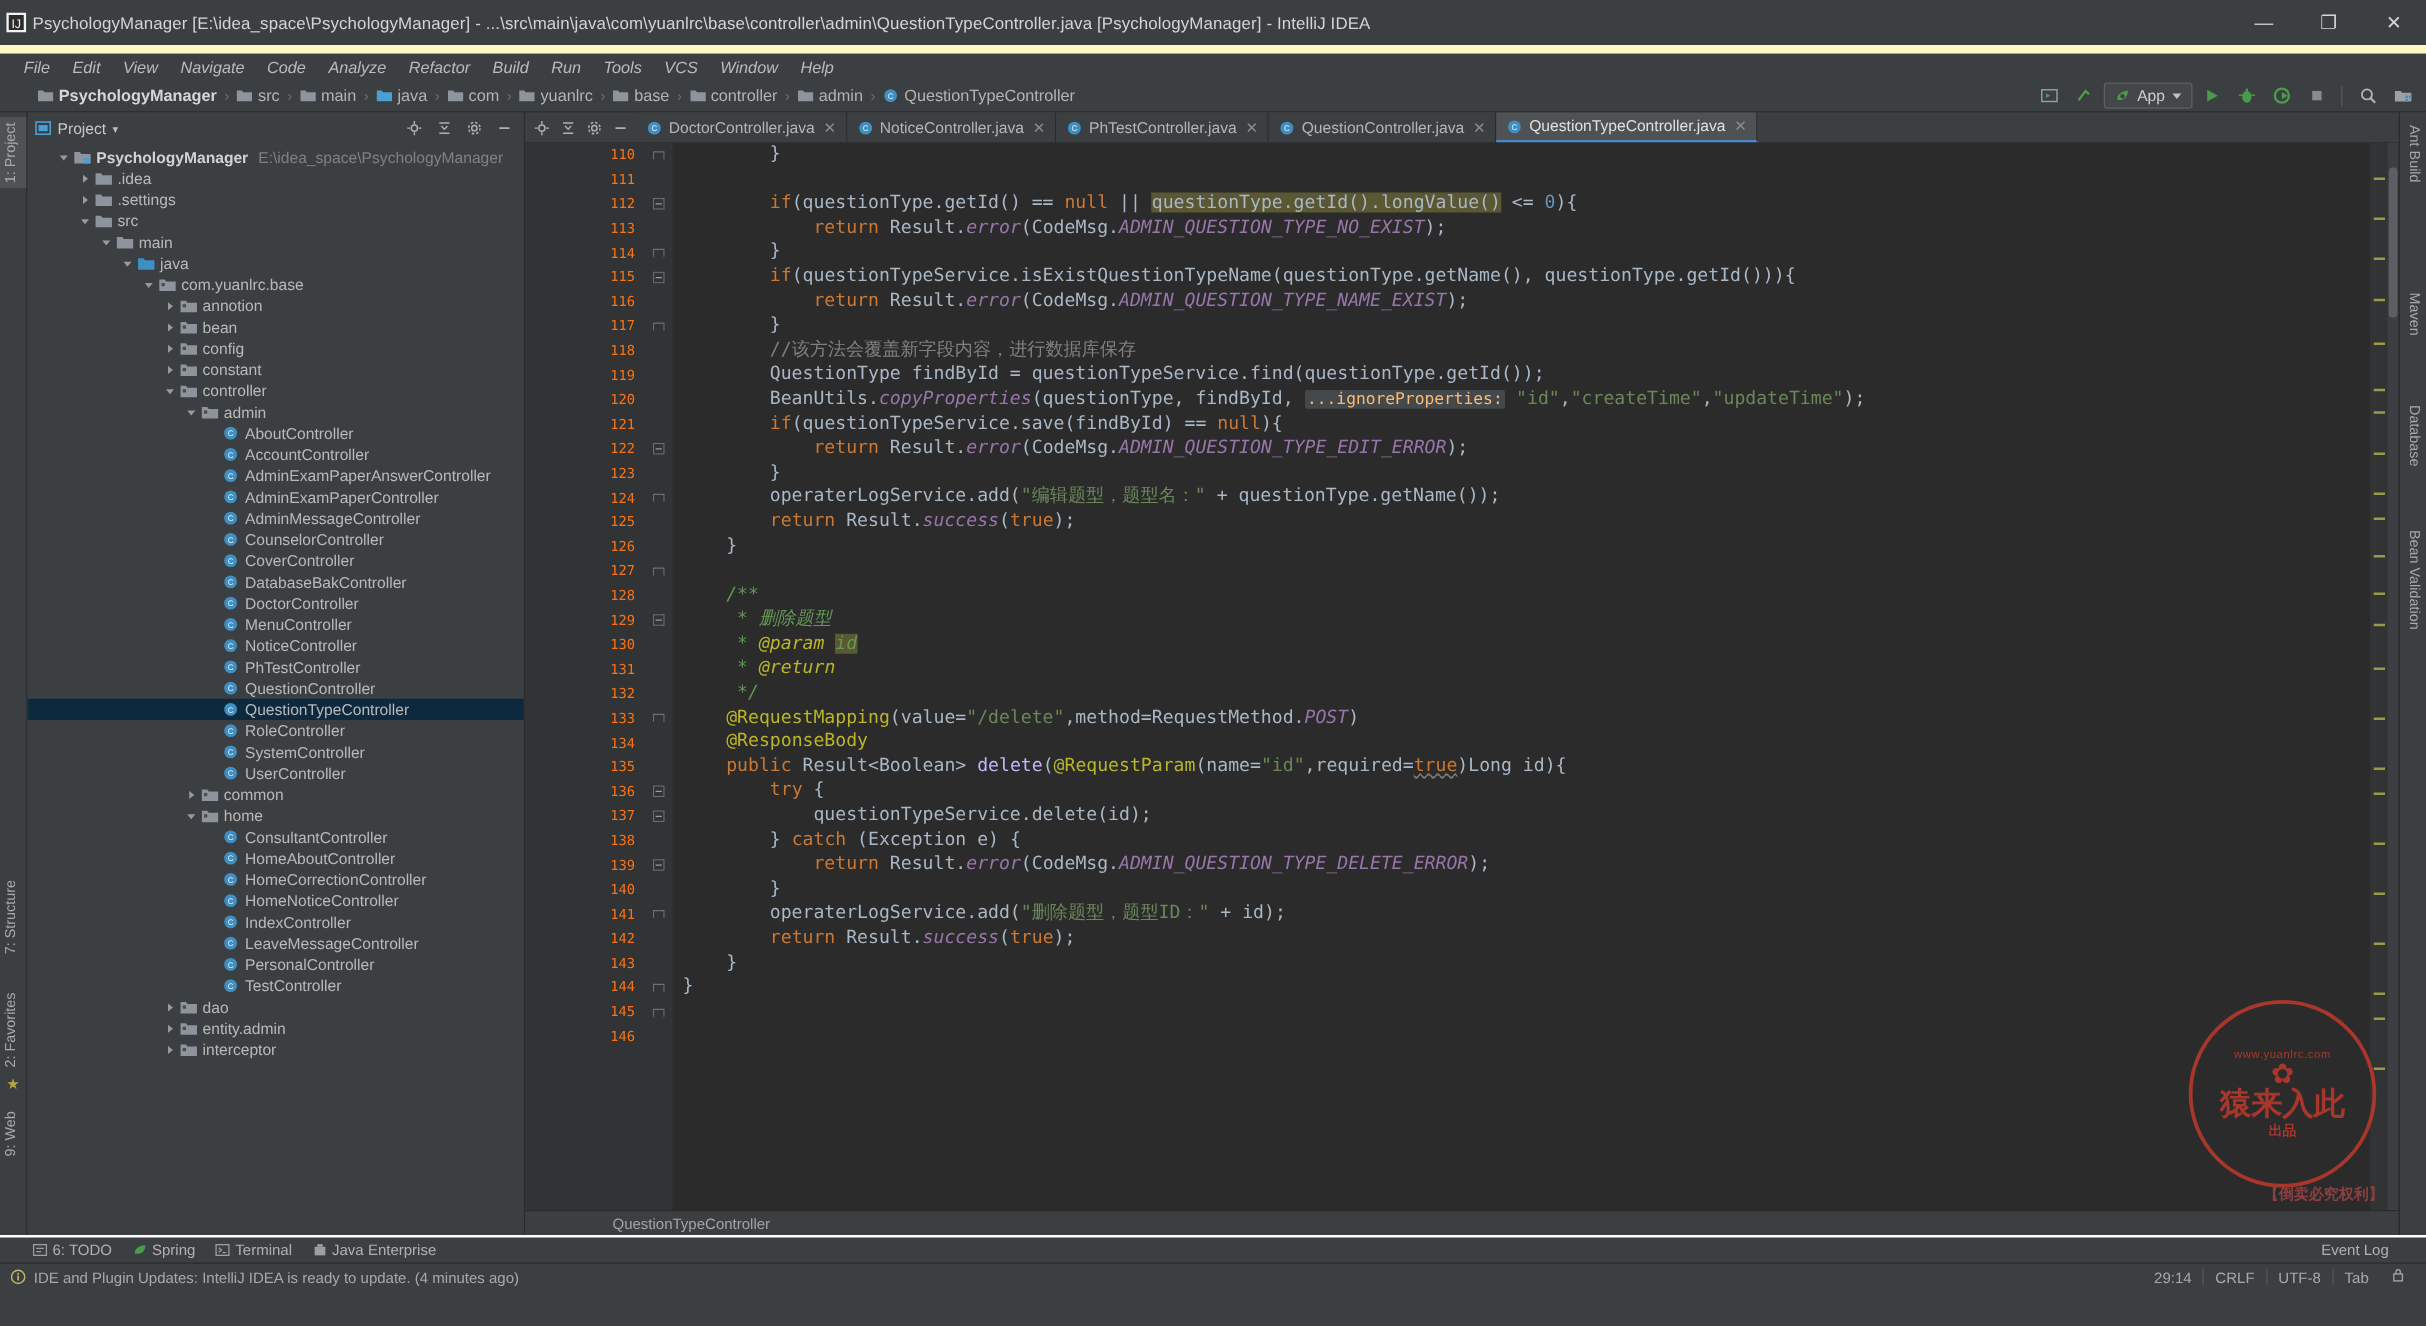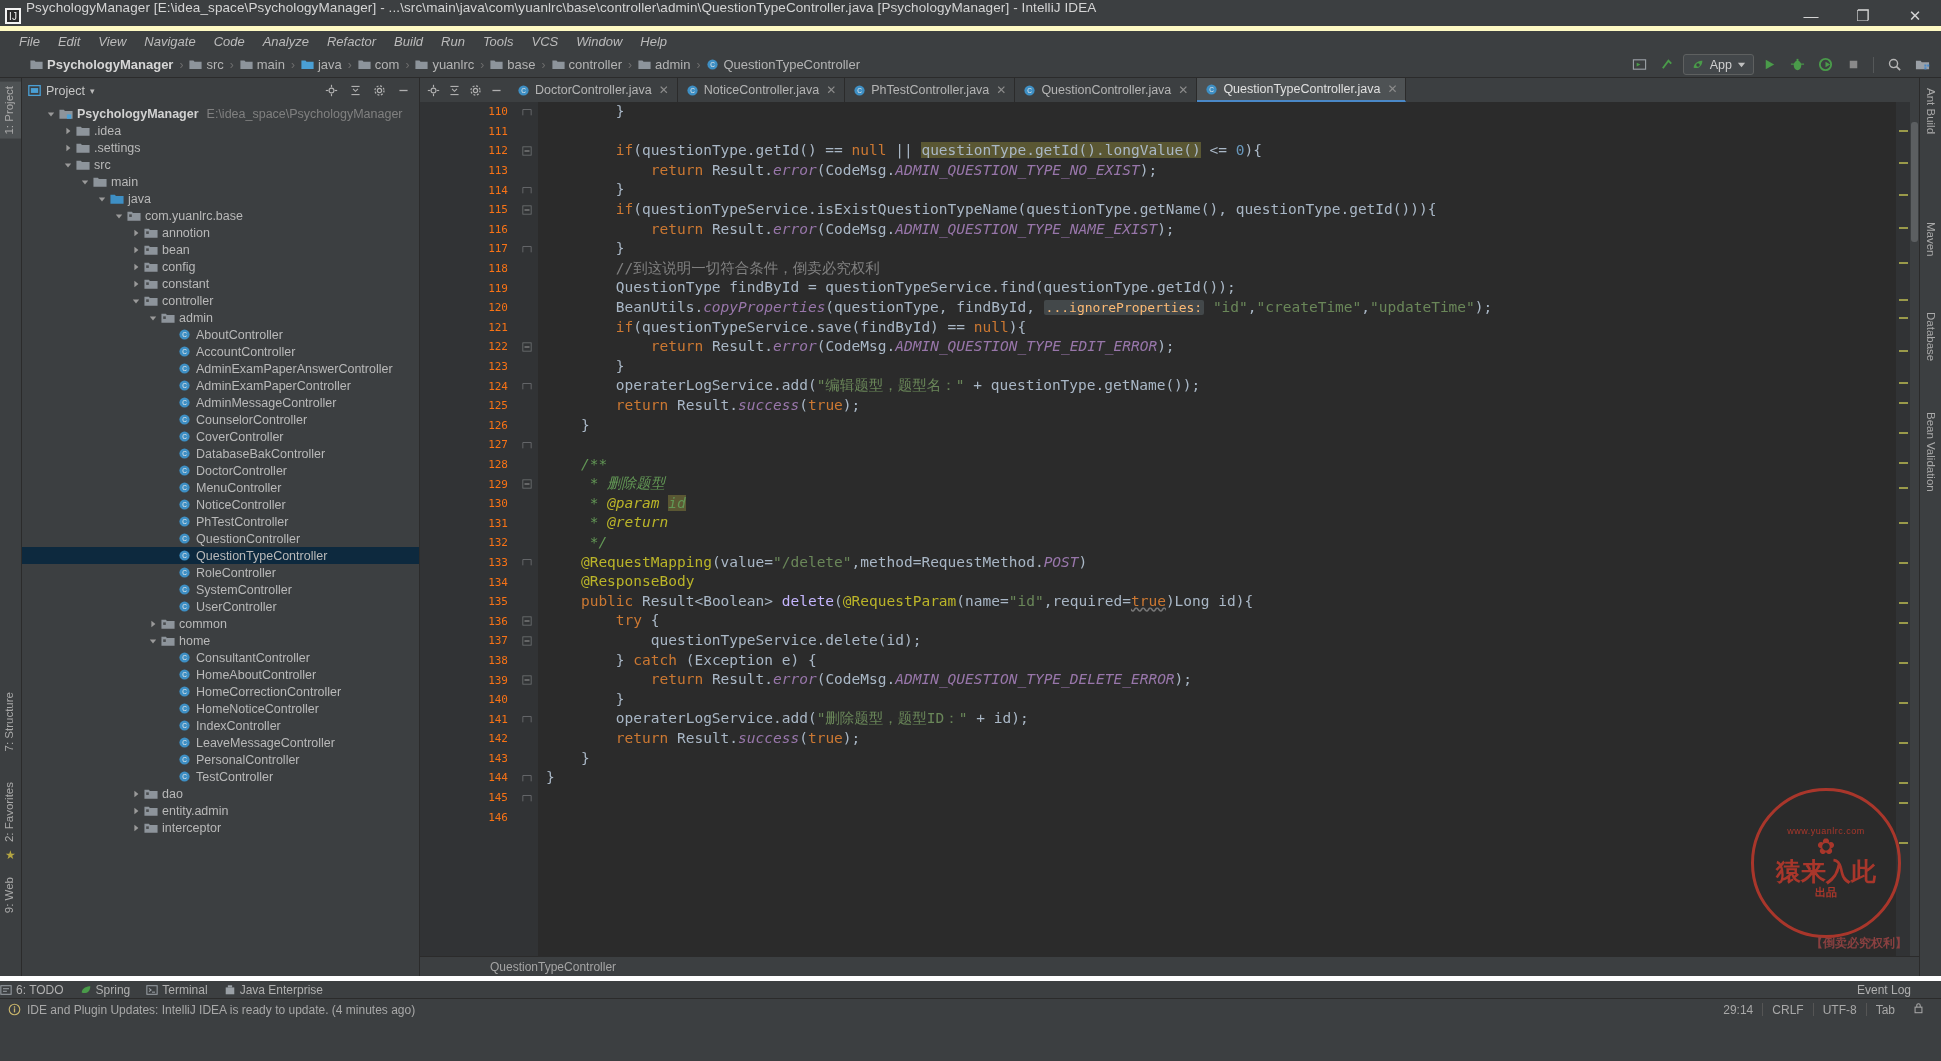--- a/index.html
+++ b/index.html
@@ -1,21 +1,21 @@
 <!DOCTYPE html>
 <html><head>
 <meta charset="utf-8">
 <style>
   * { box-sizing: border-box; margin:0; padding:0; }
   html,body{ width:1941px; height:1061px; overflow:hidden; background:#3c3f41;
     font-family:"Liberation Sans", sans-serif; }
 
   
-  .titlebar{ height:31px; background:#3c3f41; display:flex; align-items:flex-start;
-    border-bottom:5px solid #fef9c3; }
+  .titlebar{ height:43px; background:#3c3f41; display:flex; align-items:center;
+    border-bottom:7px solid #fef9c3; }
   .tb-icon{ width:26px; height:31px; display:flex; align-items:center; justify-content:center; }
   .tb-icon svg{ display:block; }
   .tb-title{ font-size:13.5px; color:#d4d4d4; white-space:nowrap; letter-spacing:.1px; }
   .tb-spacer{ flex:1; }
   .tb-btns{ display:flex; height:31px; }
   .tb-btn{ width:52px; height:31px; display:flex; align-items:center; justify-content:center;
     color:#d4d4d4; font-size:15px; }
 
   
   .menubar{ height:21px; background:#3c3f41; display:flex; align-items:center; padding-left:10px;font-style:italic; }
@@ -124,21 +124,21 @@
     display:flex; flex-direction:column; align-items:center; justify-content:center;
     color:#c0392b; }
   .wm .t1{ font-size:9px; letter-spacing:.5px; }
   .wm .t2{ font-size:25px; font-weight:bold; line-height:1.05; text-align:center; }
   .wm .t3{ font-size:11px;font-weight:bold; }
   .wm2{ position:absolute; right:12px; bottom:4px; font-size:12px; color:#8a4040;
     font-weight:bold; }
 
   
   .toolbar-bot{ height:22px; background:#3c3f41; display:flex; align-items:center;
-    gap:16px; border-top:5px solid #ffffff; }
+    padding-left:26px; gap:16px; border-top:2px solid #ffffff; }
   .tw{ display:flex; align-items:center; gap:4px; font-size:12px; color:#b0b0b0; }
 
   
   .status{ height:22px; background:#3c3f41; display:flex; align-items:center;
     padding:0 8px; font-size:12px; color:#a8a8a8; border-top:1px solid #2b2b2b; }
   .status .sp{ flex:1; }
   .status .sitem{ padding:0 9px; white-space:nowrap; }
   .status .sdiv{ width:1px; height:13px; background:#555; }
 </style>
 </head>
@@ -1120,21 +1120,21 @@
         </div>
       <div class="code" id="code">
           <div class="cline">        }</div>
           <div class="cline">&nbsp;</div>
           <div class="cline">        <span class="kw">if</span>(questionType.getId() == <span class="kw">null</span> || <span class="hl">questionType.getId().longValue()</span> &lt;= <span class="num">0</span>){</div>
           <div class="cline">            <span class="kw">return</span> Result.<span class="stat">error</span>(CodeMsg.<span class="stat">ADMIN_QUESTION_TYPE_NO_EXIST</span>);</div>
           <div class="cline">        }</div>
           <div class="cline">        <span class="kw">if</span>(questionTypeService.isExistQuestionTypeName(questionType.getName(), questionType.getId())){</div>
           <div class="cline">            <span class="kw">return</span> Result.<span class="stat">error</span>(CodeMsg.<span class="stat">ADMIN_QUESTION_TYPE_NAME_EXIST</span>);</div>
           <div class="cline">        }</div>
-          <div class="cline">        <span class="cmt">//到这说明一切符合条件，倒卖必究权利</span></div>
+          <div class="cline">        <span class="cmt">//该方法会覆盖新字段内容，进行数据库保存</span></div>
           <div class="cline">        QuestionType findById = questionTypeService.find(questionType.getId());</div>
           <div class="cline">        BeanUtils.<span class="stat">copyProperties</span>(questionType, findById, <span class="param">...ignoreProperties:</span> <span class="str">"id"</span>,<span class="str">"createTime"</span>,<span class="str">"updateTime"</span>);</div>
           <div class="cline">        <span class="kw">if</span>(questionTypeService.save(findById) == <span class="kw">null</span>){</div>
           <div class="cline">            <span class="kw">return</span> Result.<span class="stat">error</span>(CodeMsg.<span class="stat">ADMIN_QUESTION_TYPE_EDIT_ERROR</span>);</div>
           <div class="cline">        }</div>
           <div class="cline">        operaterLogService.add(<span class="str">"编辑题型，题型名："</span> + questionType.getName());</div>
           <div class="cline">        <span class="kw">return</span> Result.<span class="stat">success</span>(<span class="kw">true</span>);</div>
           <div class="cline">    }</div>
           <div class="cline">&nbsp;</div>
           <div class="cline">    <span class="doc">/**</span></div>

